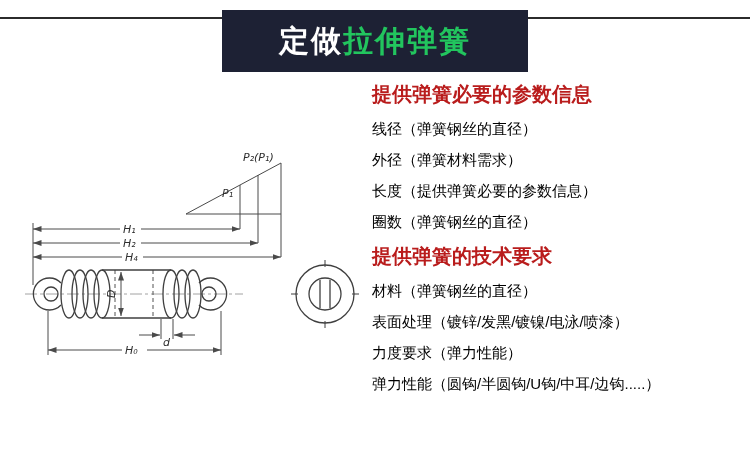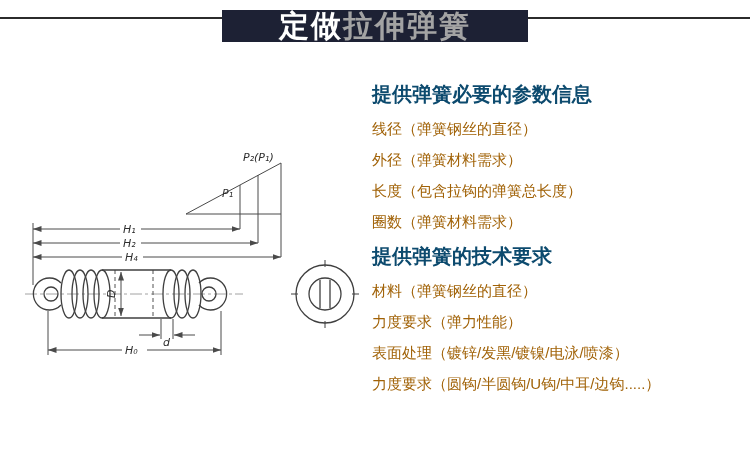--- a/index.html
+++ b/index.html
@@ -9,39 +9,39 @@
     background:#ffffff;
     font-family:"Liberation Sans","DejaVu Sans",sans-serif;
     overflow:hidden;
   }
   .top-line {
     position:absolute; top:17px; left:0;
     width:750px; height:2px; background:#2b2b2b;
   }
   .banner {
     position:absolute; left:222px; top:10px;
-    width:306px; height:32px;
+    width:306px; height:62px;
     background:#1d2134; color:#ffffff;
     display:flex; align-items:center; justify-content:center;
     font-size:30px; font-weight:bold; letter-spacing:2px;
     white-space:nowrap;
   }
-  .banner .gold { color:#a3a3a3; }
+  .banner .gold { color:#22c55e; }
   .diagram { position:absolute; left:3px; top:133px; }
   .info {
     position:absolute; left:372px; top:82px; width:372px;
   }
   .info h2 {
     font-size:20px; line-height:24px; font-weight:bold;
-    color:#0c4a6e; margin-bottom:14px;
+    color:#b91c1c; margin-bottom:14px;
   }
   .info .sec2 { }
   .info .item {
     font-size:15px; line-height:18px; margin-bottom:13px;
-    color:#a16207;
+    color:#000000;
   }
 </style>
 </head>
 <body>
 
 <div class="top-line"></div>
 
 <div class="banner">
   <span>定做</span>
   <span class="gold">拉伸弹簧</span>
@@ -123,23 +123,23 @@
     <text x="160" y="213">d</text>
     <text transform="translate(112,165) rotate(-90)">D</text>
   </g>
 </svg>
 
 <div class="info">
   <section>
     <h2>提供弹簧必要的参数信息</h2>
     <div class="item">线径（弹簧钢丝的直径）</div>
     <div class="item">外径（弹簧材料需求）</div>
-    <div class="item">长度（包含拉钩的弹簧总长度）</div>
-    <div class="item">圈数（弹簧材料需求）</div>
+    <div class="item">长度（提供弹簧必要的参数信息）</div>
+    <div class="item">圈数（弹簧钢丝的直径）</div>
   </section>
   <section class="sec2">
     <h2>提供弹簧的技术要求</h2>
     <div class="item">材料（弹簧钢丝的直径）</div>
+    <div class="item">表面处理（镀锌/发黑/镀镍/电泳/喷漆）</div>
     <div class="item">力度要求（弹力性能）</div>
-    <div class="item">表面处理（镀锌/发黑/镀镍/电泳/喷漆）</div>
-    <div class="item">力度要求（圆钩/半圆钩/U钩/中耳/边钩.....）</div>
+    <div class="item">弹力性能（圆钩/半圆钩/U钩/中耳/边钩.....）</div>
   </section>
 </div>
 
 </body></html>

